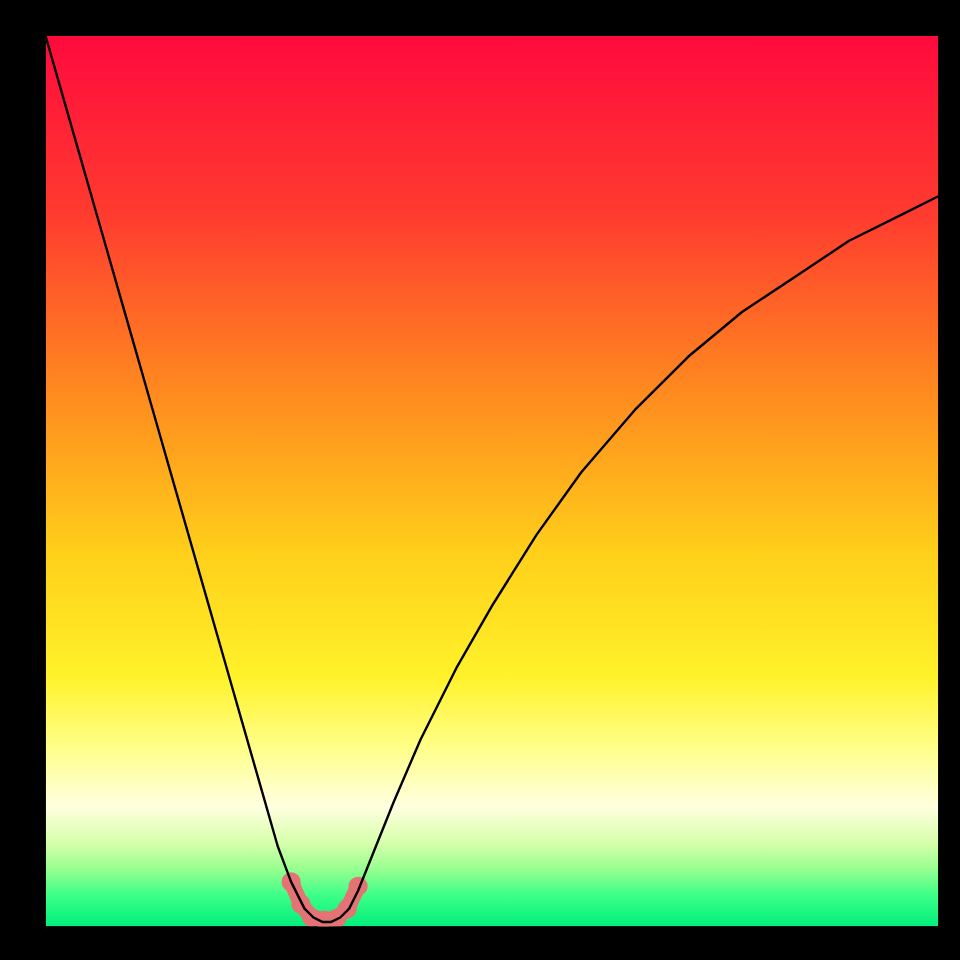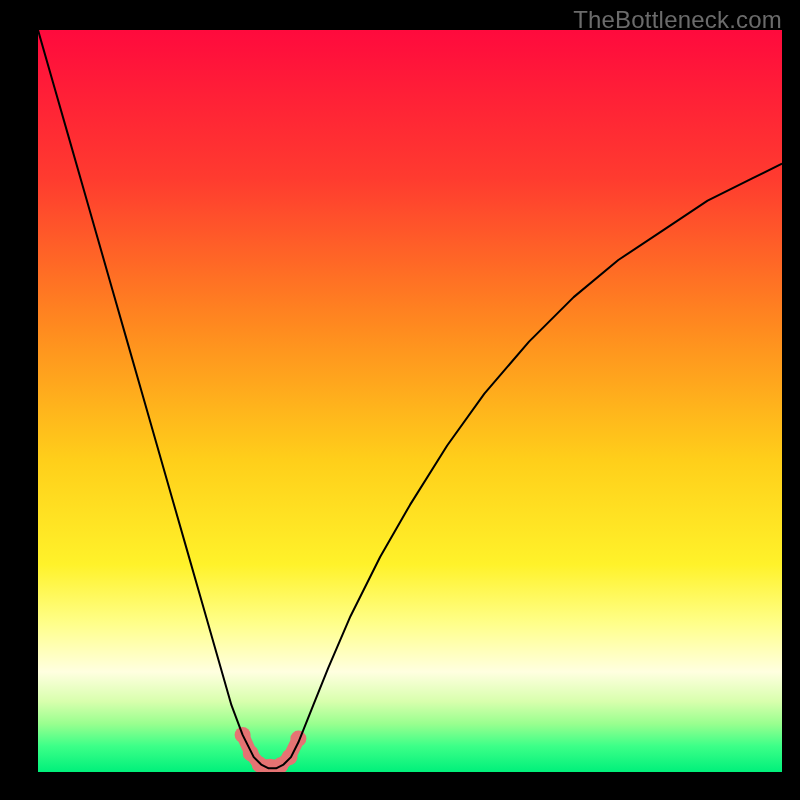--- a/index.html
+++ b/index.html
@@ -34,21 +34,20 @@
     font-size: 24px;
     font-weight: 500;
     color: #6b6b6b;
     letter-spacing: 0.2px;
   }
 </style>
 </head>
 <body>
 
 <div class="frame">
-  <div class="watermark">TheBottleneck.com</div>
   <div class="plot-area">
     <svg id="chart-svg" width="744" height="742" viewBox="0 0 744 742" preserveAspectRatio="none">
         <defs>
           <linearGradient id="bg-grad" x1="0" y1="0" x2="0" y2="1">
             <stop offset="0%" stop-color="#ff0a3d"></stop>
             <stop offset="20%" stop-color="#ff3b2f"></stop>
             <stop offset="40%" stop-color="#ff8a1f"></stop>
             <stop offset="57.99999999999999%" stop-color="#ffcf1a"></stop>
             <stop offset="72%" stop-color="#fff22a"></stop>
             <stop offset="80%" stop-color="#ffff8a"></stop>

